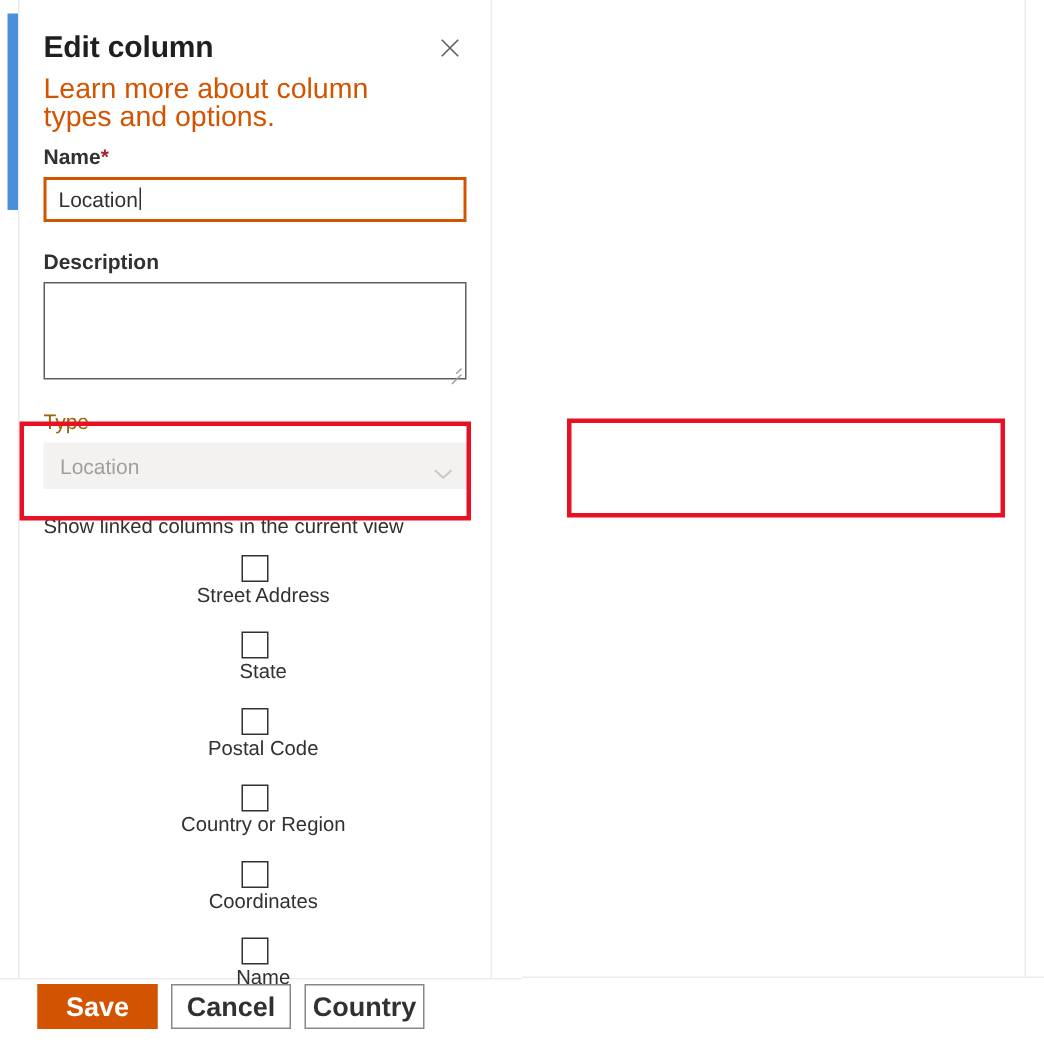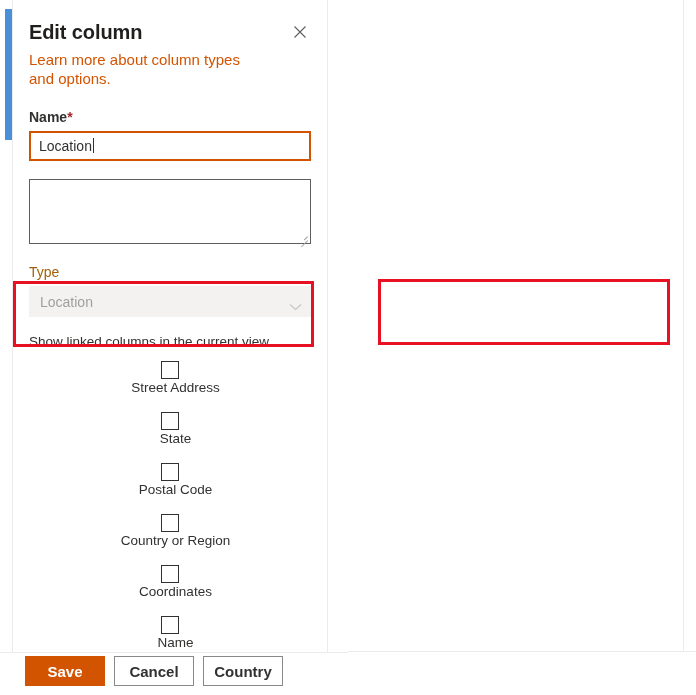--- a/index.html
+++ b/index.html
@@ -114,24 +114,24 @@
     position: relative;
     cursor: pointer;
     flex: 0 0 auto;
     margin-top: 1px;
   }
   .close-btn svg { display: block; }
 
   .learn-link {
     display: block;
     color: #d35400;
-    font-size: 15px;
+    font-size: 19px;
     line-height: 19px;
     text-decoration: none;
-    margin: 0 0 21px 0;
+    margin: 0 0 8px 0;
     max-width: 240px;
     cursor: pointer;
   }
 
   
   .field-label {
     font-size: 14px;
     font-weight: bold;
     color: #323130;
     margin: 0 0 5px 0;
@@ -268,21 +268,21 @@
     display: flex;
     align-items: center;
   }
   .panel-left .footer  { left: 25px;  top: 656px; }
 
   .btn {
     height: 30px;
     min-width: 80px;
     box-sizing: border-box;
     font-family: "Liberation Sans", sans-serif;
-    font-size: 15px;
+    font-size: 18px;
     display: flex;
     align-items: center;
     justify-content: center;
     margin-right: 9px;
     cursor: pointer;
     padding: 0 4px;
   }
   .btn-primary {
     background: #d35400;
     border: 1px solid #d35400;
@@ -382,20 +382,21 @@
 
         <div class="field-label">
           <span>Name</span><span class="req-star">*</span>
         </div>
         <div class="text-input">
           <span>Location</span><span class="caret"></span>
         </div>
 
         <div class="input-spacer"></div>
 
+        <div class="field-label">Description</div>
         <div class="textarea-box">
           <span></span>
           <div class="resize-grip">
             <i style="width:9px; bottom:0px; transform:rotate(-45deg);"></i>
             <i style="width:5px; bottom:4px; transform:rotate(-45deg);"></i>
           </div>
         </div>
 
         <div style="height:20px"></div>
 

